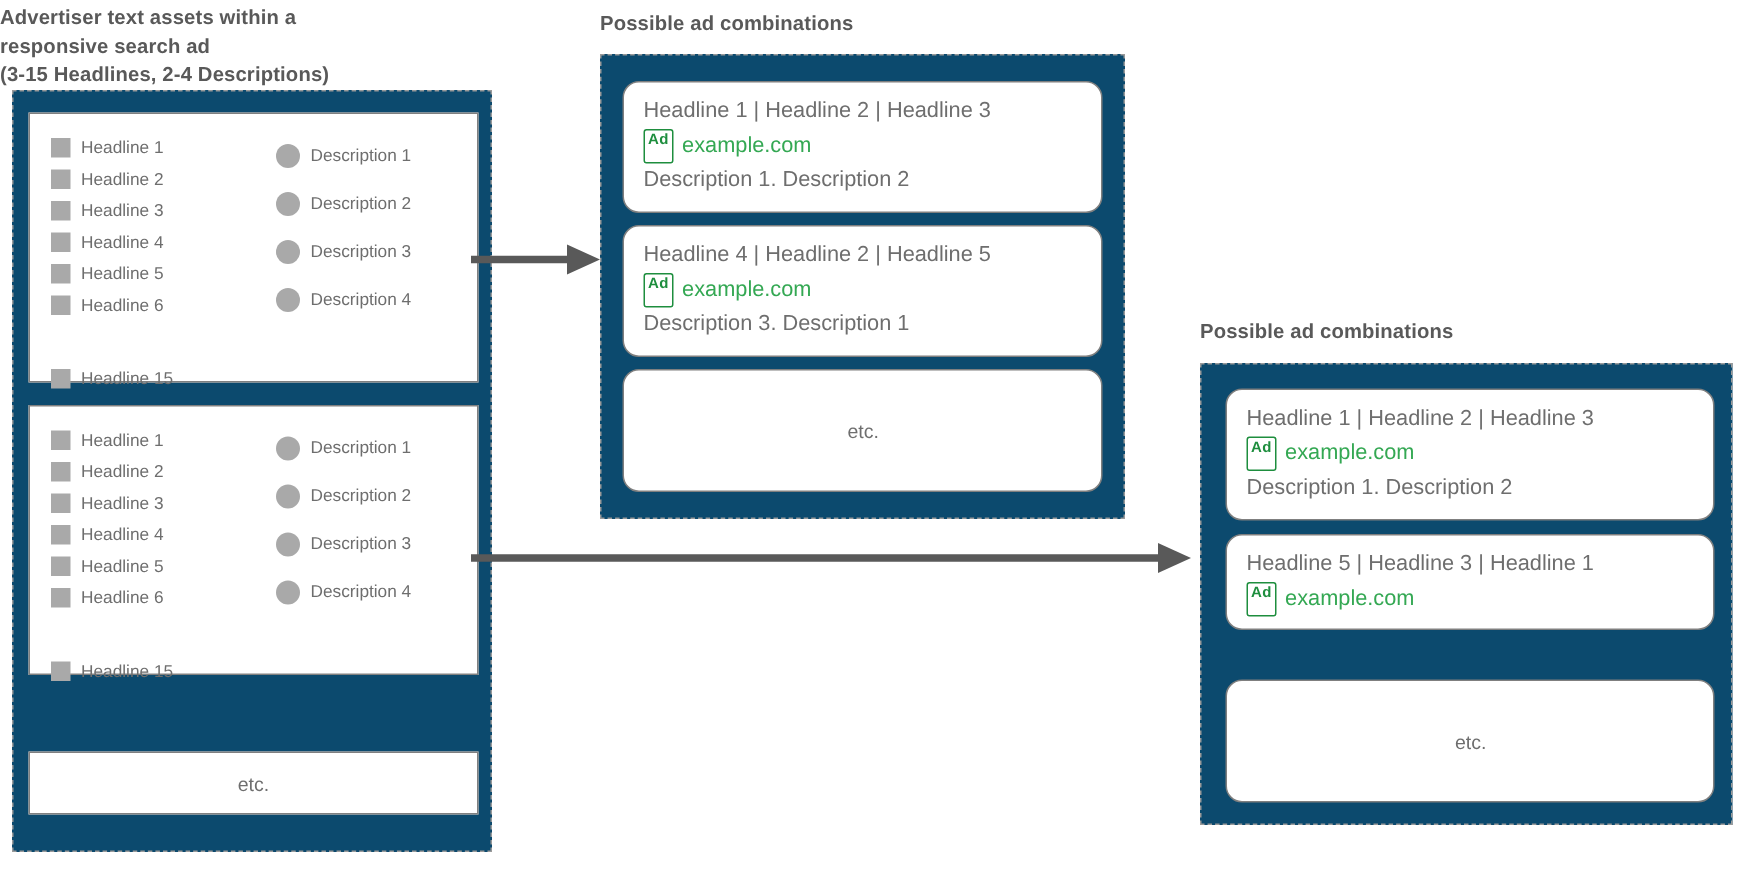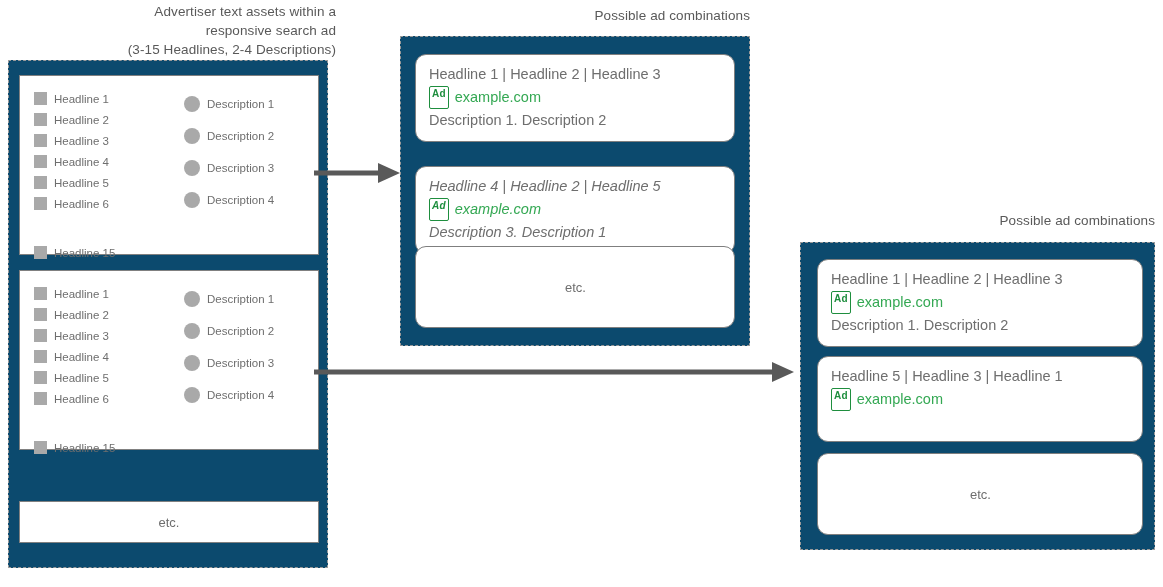--- a/index.html
+++ b/index.html
@@ -16,23 +16,23 @@
     width: 1163px;
     height: 587px;
     background: #ffffff;
     overflow: hidden;
   }
 
   
   .col-title {
     position: absolute;
     font-size: 13.5px;
-    font-weight: normal;
+    font-weight: bold;
     color: #595959;
-    text-align: right;
+    text-align: left;
     line-height: 19px;
     letter-spacing: 0.1px;
   }
   #title-left  { left: 0px;   top: 2px;   width: 336px; }
   #title-mid   { left: 400px; top: 6px;   width: 350px; }
   #title-right { left: 800px; top: 211px; width: 355px; }
 
   
   .dashed-panel {
     position: absolute;
@@ -146,26 +146,26 @@
     color: #34a853;
   }
   .ad-card.etc-card {
     display: flex;
     align-items: center;
     justify-content: center;
   }
 
   
   #mid-card-1 { left: 14px;  top: 17px;  width: 320px; height: 88px; }
-  #mid-card-2 { left: 14px;  top: 129px; width: 320px; height: 88px; font-style: italic; }
+  #mid-card-2 { left: 14px;  top: 113px; width: 320px; height: 88px; }
   #mid-card-3 { left: 14px;  top: 209px; width: 320px; height: 82px; }
 
   
   #right-card-1 { left: 16px; top: 16px;  width: 326px; height: 88px; }
-  #right-card-2 { left: 16px; top: 113px; width: 326px; height: 86px; }
+  #right-card-2 { left: 16px; top: 113px; width: 326px; height: 64px; }
   #right-card-3 { left: 16px; top: 210px; width: 326px; height: 82px; }
 
   
   .arrow-svg {
     position: absolute;
     overflow: visible;
   }
   #arrow-short { left: 314px; top: 162px; }
   #arrow-long  { left: 314px; top: 361px; }
 </style>

